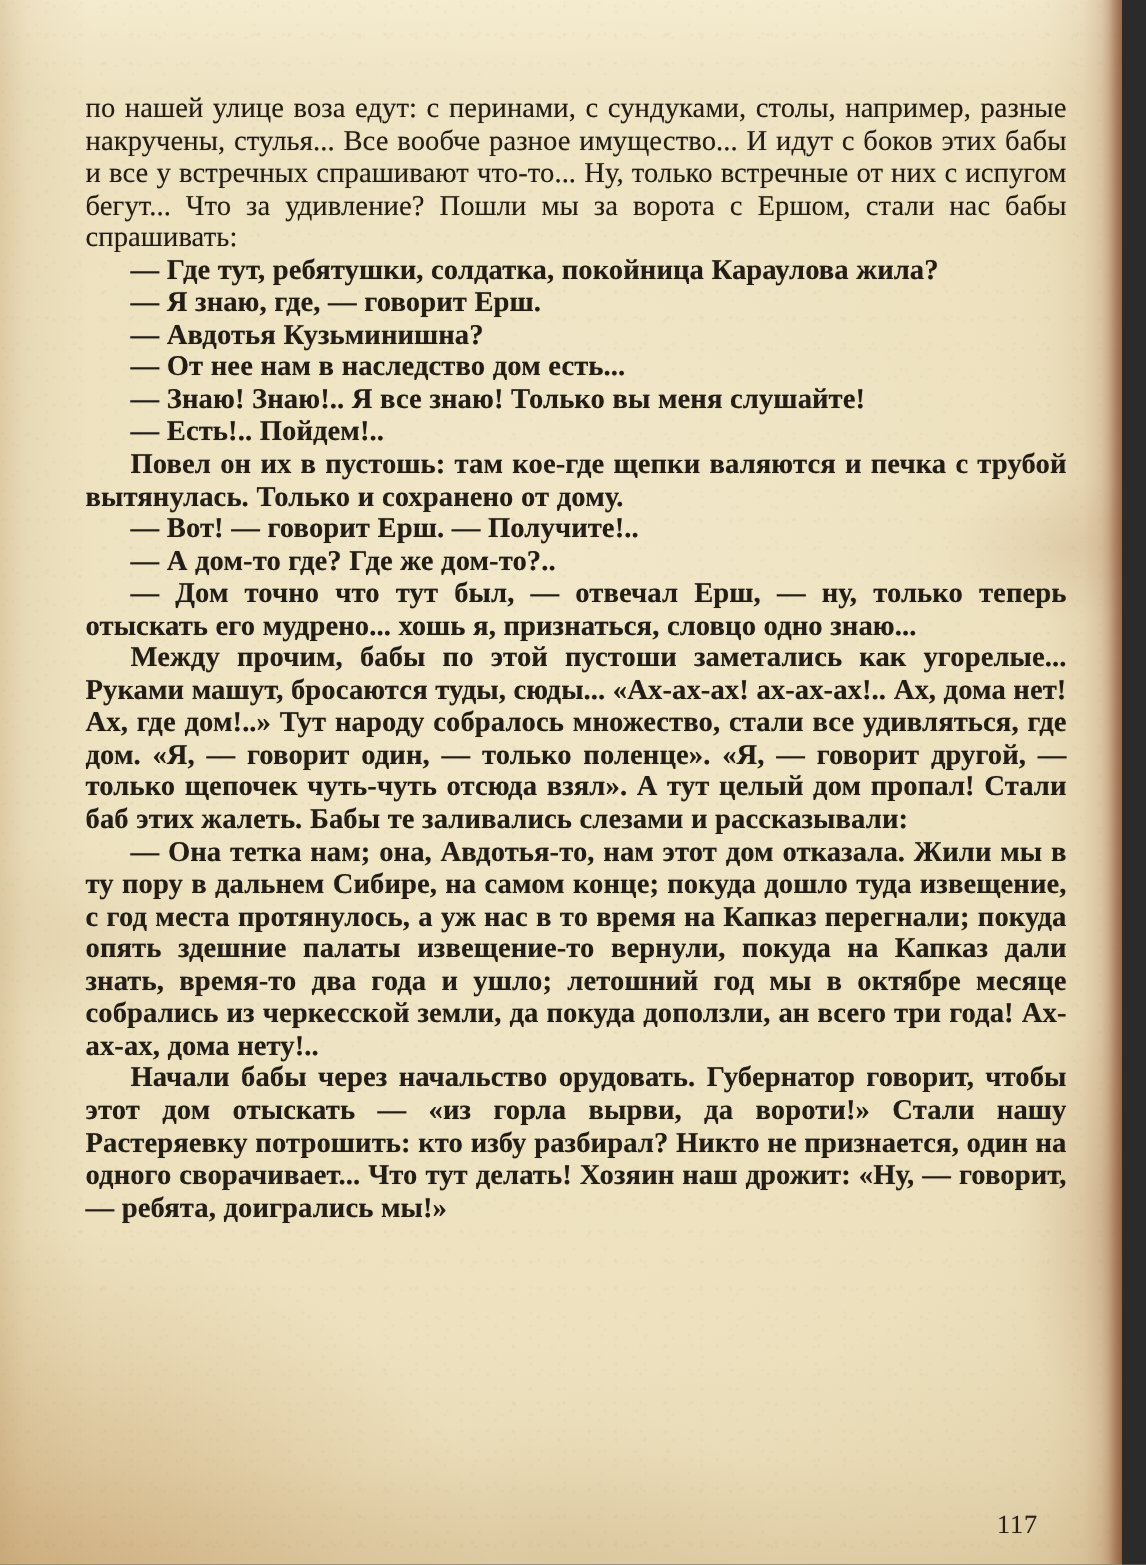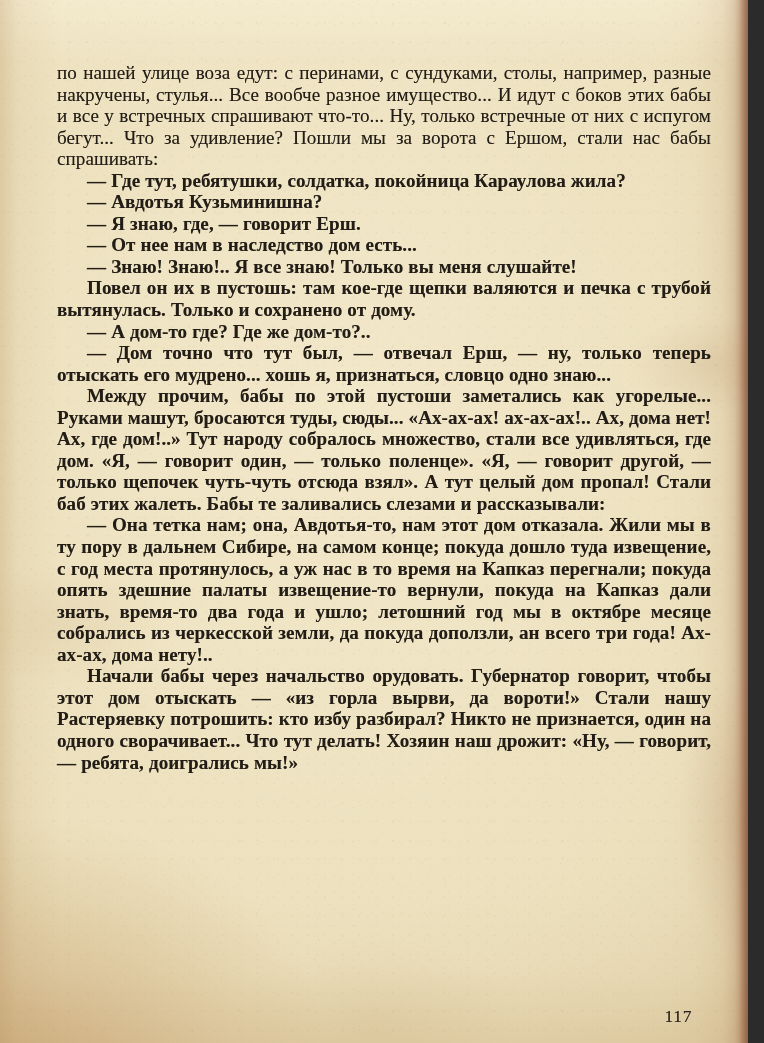--- a/index.html
+++ b/index.html
@@ -115,25 +115,27 @@
 
 <div id="page">
 
   <div id="grain"></div>
   <div id="blotches"></div>
   <div id="right-edge"></div>
 
   <div id="text-column">
     <p class="cont">по нашей улице воза едут: с перинами, с сундуками, столы, например, разные накручены, стулья... Все вообче разное имущество... И идут с боков этих бабы и все у встречных спрашивают что-то... Ну, только встречные от них с испугом бегут... Что за удивление? Пошли мы за ворота с Ершом, стали нас бабы спрашивать:</p>
     <p class="indent">— Где тут, ребятушки, солдатка, покойница Караулова жила?</p>
+    <p class="indent">— Я знаю, где, — говорит Ерш.</p>
     <p class="indent">— Авдотья Кузьминишна?</p>
-    <p class="indent">— Я знаю, где, — говорит Ерш.</p>
     <p class="indent">— От нее нам в наследство дом есть...</p>
     <p class="indent">— Знаю! Знаю!.. Я все знаю! Только вы меня слушайте!</p>
+    <p class="indent">— Есть!.. Пойдем!..</p>
     <p class="indent">Повел он их в пустошь: там кое-где щепки валяются и печка с трубой вытянулась. Только и сохранено от дому.</p>
+    <p class="indent">— Вот! — говорит Ерш. — Получите!..</p>
     <p class="indent">— А дом-то где? Где же дом-то?..</p>
     <p class="indent">— Дом точно что тут был, — отвечал Ерш, — ну, только теперь отыскать его мудрено... хошь я, признаться, словцо одно знаю...</p>
     <p class="indent">Между прочим, бабы по этой пустоши заметались как угорелые... Руками машут, бросаются туды, сюды... «Ах-ах-ах! ах-ах-ах!.. Ах, дома нет! Ах, где дом!..» Тут народу собралось множество, стали все удивляться, где дом. «Я, — говорит один, — только поленце». «Я, — говорит другой, — только щепочек чуть-чуть отсюда взял». А тут целый дом пропал! Стали баб этих жалеть. Бабы те заливались слезами и рассказывали:</p>
     <p class="indent">— Она тетка нам; она, Авдотья-то, нам этот дом отказала. Жили мы в ту пору в дальнем Сибире, на самом конце; покуда дошло туда извещение, с год места протянулось, а уж нас в то время на Капказ перегнали; покуда опять здешние палаты извещение-то вернули, покуда на Капказ дали знать, время-то два года и ушло; летошний год мы в октябре месяце собрались из черкесской земли, да покуда доползли, ан всего три года! Ах-ах-ах, дома нету!..</p>
     <p class="indent">Начали бабы через начальство орудовать. Губернатор говорит, чтобы этот дом отыскать — «из горла вырви, да вороти!» Стали нашу Растеряевку потрошить: кто избу разбирал? Никто не признается, один на одного сворачивает... Что тут делать! Хозяин наш дрожит: «Ну, — говорит, — ребята, доигрались мы!»</p>
   </div>
 
   <div id="page-number">117</div>
 
 </div>

